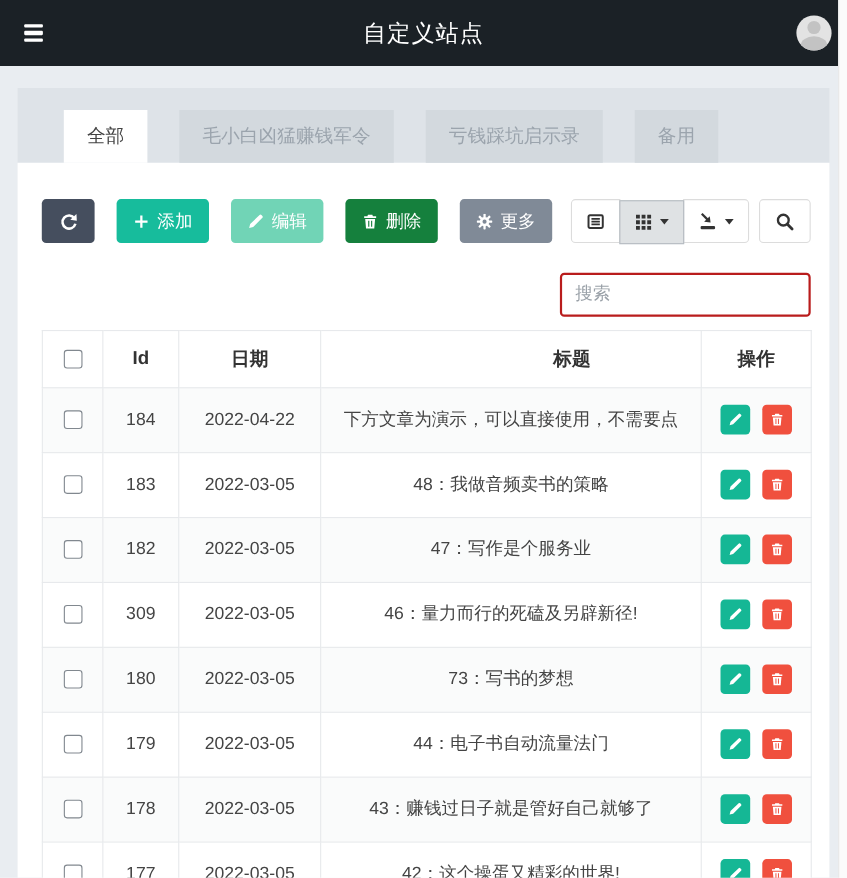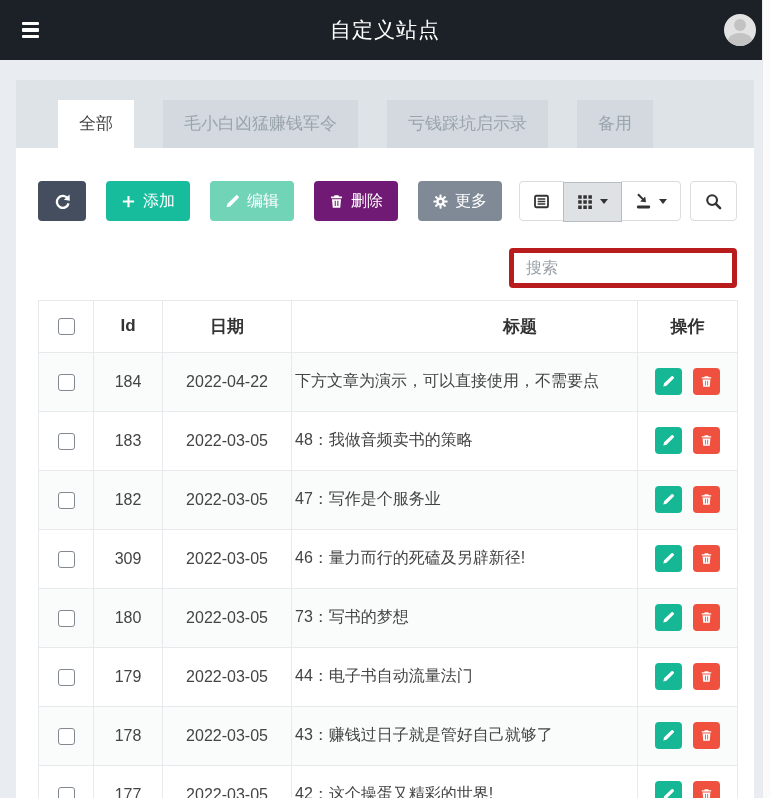--- a/index.html
+++ b/index.html
@@ -25,48 +25,48 @@
   .card-body { background:#fff; height:650px; padding:33px 17px 0 22px; }
 
   
   .toolbar { display:flex; align-items:flex-start; }
   .btn { height:40px; border:none; border-radius:4px; color:#fff; font-size:16px; font-family:inherit;
          display:inline-flex; align-items:center; justify-content:center; gap:7px; padding:0 15px; margin-right:20px; cursor:pointer; }
   .btn svg { flex:0 0 auto; }
   .btn-refresh { background:#454e5e; width:48px; padding:0; }
   .btn-add    { background:#17bc9c; }
   .btn-edit   { background:#71d4b6; }
-  .btn-delete { background:#701a75; }
+  .btn-delete { background:#15803d; }
   .btn-more   { background:#808a97; margin-right:4px; }
 
   .right-tools { margin-left:auto; display:flex; }
   .vbtn { height:40px; background:#fff; border:1px solid #dcdcdc; color:#333; display:inline-flex; align-items:center;
           justify-content:center; gap:7px; padding:0 13px; cursor:pointer; }
   .vgroup .vbtn + .vbtn { margin-left:-1px; }
   .vgroup .vbtn:first-child { border-radius:4px 0 0 4px; }
   .vgroup .vbtn:last-child  { border-radius:0 4px 4px 0; }
   .vbtn.pressed { background:#dfe2e4; border-color:#b6bcc1; position:relative; z-index:1; }
   .btn-search { border-radius:4px; margin-left:9px; width:47px; padding:0; }
   .caret { width:0; height:0; border-left:4.5px solid transparent; border-right:4.5px solid transparent; border-top:5px solid #333; }
 
   
   .search-row { display:flex; justify-content:flex-end; margin-top:26px; }
-  .search-input { width:228px; height:40px; border:5px solid #b91c1c; border-radius:4px; padding:0 12px;
+  .search-input { width:228px; height:40px; border:2px solid #b91c1c; border-radius:4px; padding:0 12px;
                   font-size:16px; color:#555; font-family:inherit; outline:none; }
   .search-input::placeholder { color:#9aa1a8; }
 
   
   .table-wrap { margin-top:12px; }
   table { border-collapse:collapse; width:699px; table-layout:fixed; background:#fff; }
   th, td { border:1px solid #e7e9ec; }
   th { height:52px; font-size:17px; color:#333; font-weight:bold; text-align:center; }
   td { height:59px; font-size:16px; color:#444; text-align:center; }
   col.c-cb{width:55px} col.c-id{width:69px} col.c-date{width:129px} col.c-title{width:346px} col.c-ops{width:100px}
   th.h-title { text-align:right; padding-right:100px; }
-  td.title { text-align:left; padding:0 3px; white-space:nowrap; overflow:hidden; }
+  td.title { text-align:center; padding:0 3px; white-space:nowrap; overflow:hidden; }
   tr.striped td { background:#fafbfb; }
   input[type=checkbox] { appearance:none; -webkit-appearance:none; width:17px; height:17px; border:1.6px solid #81888f;
                          border-radius:3px; background:#fff; vertical-align:middle; cursor:pointer; }
   .ops { white-space:nowrap; }
   .op { width:27px; height:27px; border:none; border-radius:4px; display:inline-flex; align-items:center;
         justify-content:center; cursor:pointer; color:#fff; }
   .op + .op { margin-left:6px; }
   .op.edit { background:#15b795; }
   .op.del  { background:#f0503e; }
 

